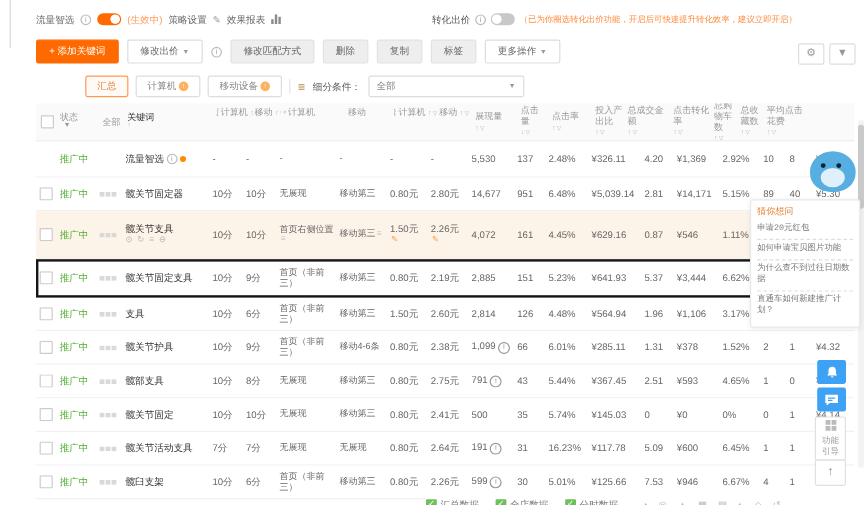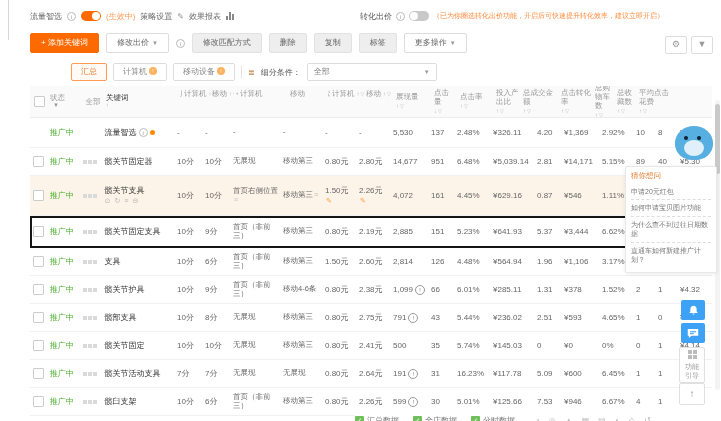--- a/index.html
+++ b/index.html
@@ -82,21 +82,21 @@
   .rank-ico{color:#c0c0c0;font-size:7px;margin-left:1px;}
   .impinfo{display:inline-block;width:8px;height:8px;line-height:8px;border:1px solid #999;border-radius:50%;
     text-align:center;font-size:5.5px;color:#777;margin-left:2px;vertical-align:0;}
   
   .mascot{position:absolute;right:4px;top:120px;width:44px;height:44px;z-index:5;}
   .mascot .body{position:absolute;left:2px;top:6px;width:38px;height:34px;background:#57aee0;border-radius:50% 50% 46% 46%;}
   .mascot .belly{position:absolute;left:11px;top:20px;width:20px;height:16px;background:#dff0fa;border-radius:50%;}
   .mascot .eye{position:absolute;top:16px;width:4px;height:4px;background:#123;border-radius:50%;}
   .mascot .eye.l{left:11px;} .mascot .eye.r{left:24px;}
   .faq{position:absolute;right:4px;top:166px;width:80px;background:#fff;border:1px solid #e8e8e8;
-    box-shadow:0 1px 4px rgba(0,0,0,.08);font-size:7px;z-index:4;border-radius:2px;padding:4px 5px;}
+    box-shadow:0 1px 4px rgba(0,0,0,.08);font-size:7px;z-index:4;border-radius:2px;padding:4px 5px;font-family:Liberation Mono, monospace;}
   .faq-title{color:#e07b2a;font-size:7.5px;margin-bottom:3px;}
   .faq-item{color:#777;line-height:1.35;padding:3px 0;border-top:1px dashed #ddd;cursor:pointer;}
   .side-btn{position:absolute;right:16px;width:24px;height:20px;border-radius:2px;background:#3da2f5;z-index:5;
     display:flex;align-items:center;justify-content:center;cursor:pointer;}
   .side-btn svg{display:block;}
   .side-white{position:absolute;right:16px;width:24px;background:#fff;border:1px solid #e0e0e0;border-radius:2px;z-index:5;
     color:#9a9a9a;font-size:7px;text-align:center;line-height:1.25;padding:2px 0;cursor:pointer;}
   .grid-ico{display:inline-block;width:9px;height:9px;margin-bottom:1px;
     background:
       linear-gradient(#bbb,#bbb) 0 0/4px 4px no-repeat,
@@ -459,21 +459,21 @@
       </div>
       <div class="cell vc vc-0"><span>10分</span></div>
       <div class="cell vc vc-1"><span>8分</span></div>
       <div class="cell vc vc-2"><span>无展现</span></div>
       <div class="cell vc vc-3"><span>移动第三</span></div>
       <div class="cell vc vc-4"><span>0.80元</span></div>
       <div class="cell vc vc-5"><span>2.75元</span></div>
       <div class="cell vc vc-6"><span>791</span><span class="impinfo">!</span></div>
       <div class="cell vc vc-7"><span>43</span></div>
       <div class="cell vc vc-8"><span>5.44%</span></div>
-      <div class="cell vc vc-9"><span>¥236.02</span></div>
+      <div class="cell vc vc-9"><span>¥367.45</span></div>
       <div class="cell vc vc-10"><span>2.51</span></div>
       <div class="cell vc vc-11"><span>¥593</span></div>
       <div class="cell vc vc-12"><span>4.65%</span></div>
       <div class="cell vc vc-13"><span>1</span></div>
       <div class="cell vc vc-14"><span>0</span></div>
       <div class="cell vc vc-15"><span>¥5.49</span></div>
     </div>
     <div class="trow">
       <div class="cell c-cb">
         <span class="cbx"></span>

